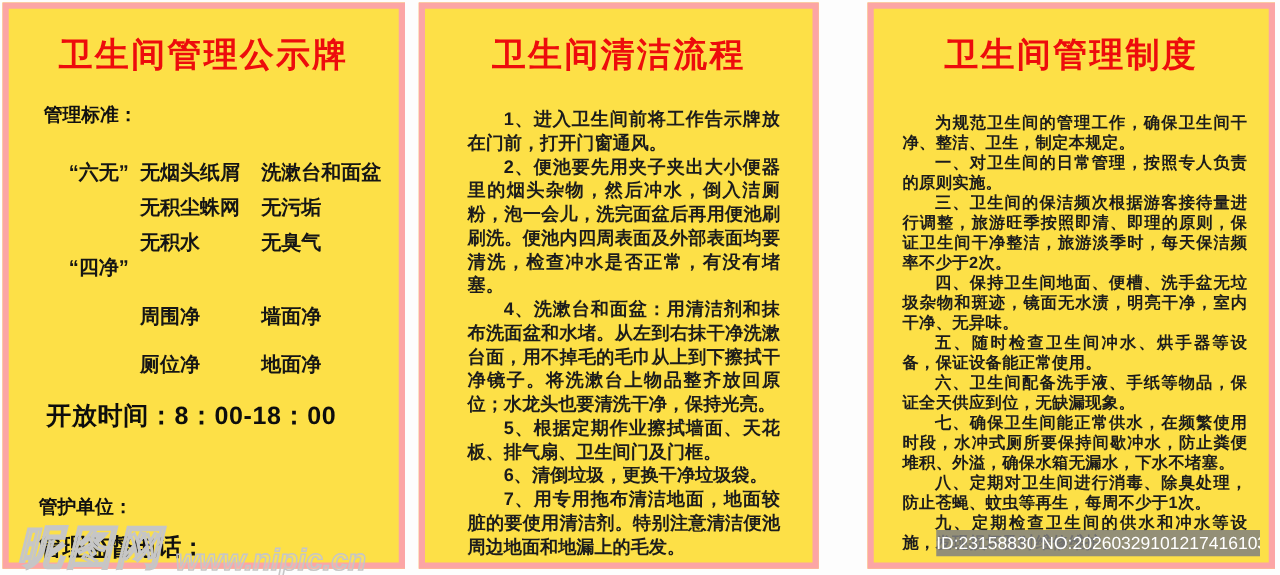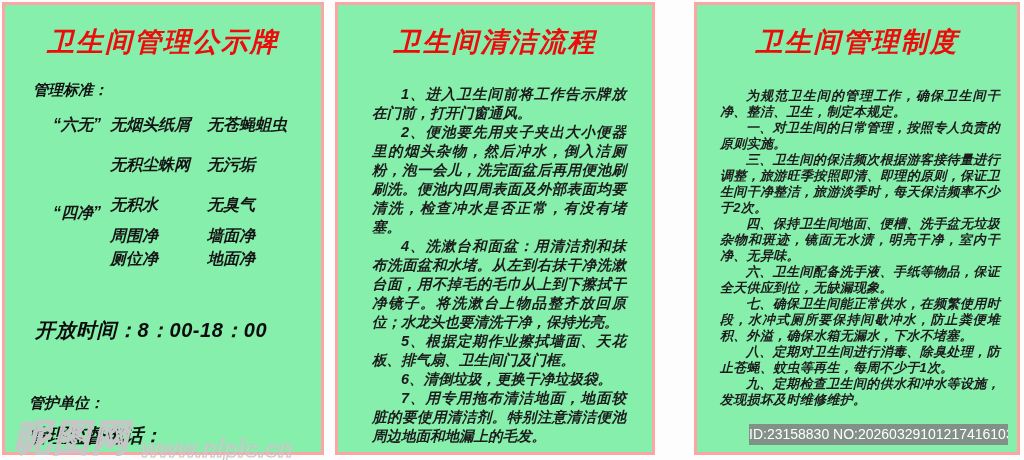--- a/index.html
+++ b/index.html
@@ -4,21 +4,21 @@
 <style>
   * { box-sizing: border-box; }
   html, body { margin: 0; padding: 0; background: #ffffff; }
   .canvas {
     position: relative; width: 1024px; height: 460px;
     background: #fdfdfd; overflow: hidden;
     font-family: "Liberation Sans", "DejaVu Sans", sans-serif;
   }
   .panel {
     position: absolute; top: 2px; height: 453px;
-    background: #86efac; border: 3px solid #fca5a5; font-style: italic;
+    background: #fde047; border: 5px solid #fca5a5;
   }
   .panel-left  { left: 2px;   width: 322px; }
   .panel-mid   { left: 335px; width: 320px; }
   .panel-right { left: 694px; width: 326px; }
 
   .title {
     position: absolute; left: 0; right: 0; top: 19px; margin: 0;
     text-align: center; color: #ed0c0c;
     font-size: 27px; font-weight: 800; letter-spacing: 2px;
     white-space: nowrap;
@@ -28,22 +28,22 @@
   .std-label {
     position: absolute; left: 28px; top: 76px;
     font-size: 15px; font-weight: 800; color: #111;
   }
   .group {
     position: absolute; left: 48px;
     display: grid; grid-template-columns: 57px 97px auto;
     font-size: 16px; font-weight: 700; color: #151515;
     line-height: 20px;
   }
-  .group1 { top: 110px; row-gap: 20px; }
-  .group2 { top: 198px; row-gap: 3px; }
+  .group1 { top: 122px; row-gap: 8px; }
+  .group2 { top: 198px; row-gap: 19px; }
   .g-label { font-weight: 800; }
   .open-hours {
     position: absolute; left: 30px; top: 312px;
     font-size: 20px; font-weight: 800; color: #0d0d0d;
     letter-spacing: 0.5px; white-space: nowrap;
   }
   .unit-label  { position: absolute; left: 24px; top: 389px; font-size: 15px; font-weight: 800; color: #111; }
   .phone-label { position: absolute; left: 24px; top: 418px; font-size: 19px; font-weight: 800; color: #111; }
 
   
@@ -76,21 +76,21 @@
 
 <div class="canvas">
 
   <section class="panel panel-left">
     <h1 class="title">卫生间管理公示牌</h1>
     <div class="std-label">管理标准：</div>
 
     <div class="group group1">
       <span class="g-label">“六无”</span>
       <span class="g-cell">无烟头纸屑</span>
-      <span class="g-cell">无苍蝇蛆虫</span>
+      <span class="g-cell">洗漱台和面盆</span>
       <span class="g-spacer"></span>
       <span class="g-cell">无积尘蛛网</span>
       <span class="g-cell">无污垢</span>
       <span class="g-spacer"></span>
       <span class="g-cell">无积水</span>
       <span class="g-cell">无臭气</span>
     </div>
 
     <div class="group group2">
       <span class="g-label">“四净”</span>
@@ -121,20 +121,21 @@
       </div>
   </section>
 
   <section class="panel panel-right">
     <h1 class="title">卫生间管理制度</h1>
     <div class="body-block right-body">
         <div class="para">为规范卫生间的管理工作，确保卫生间干净、整洁、卫生，制定本规定。</div>
         <div class="para">一、对卫生间的日常管理，按照专人负责的原则实施。</div>
         <div class="para">三、卫生间的保洁频次根据游客接待量进行调整，旅游旺季按照即清、即理的原则，保证卫生间干净整洁，旅游淡季时，每天保洁频率不少于2次。</div>
         <div class="para">四、保持卫生间地面、便槽、洗手盆无垃圾杂物和斑迹，镜面无水渍，明亮干净，室内干净、无异味。</div>
+        <div class="para">五、随时检查卫生间冲水、烘手器等设备，保证设备能正常使用。</div>
         <div class="para">六、卫生间配备洗手液、手纸等物品，保证全天供应到位，无缺漏现象。</div>
         <div class="para">七、确保卫生间能正常供水，在频繁使用时段，水冲式厕所要保持间歇冲水，防止粪便堆积、外溢，确保水箱无漏水，下水不堵塞。</div>
         <div class="para">八、定期对卫生间进行消毒、除臭处理，防止苍蝇、蚊虫等再生，每周不少于1次。</div>
         <div class="para">九、定期检查卫生间的供水和冲水等设施，发现损坏及时维修维护。</div>
       </div>
   </section>
 
   <div class="wm-nipic">
     <span class="wm-logo">昵图网</span>
     <span class="wm-url">www.nipic.cn</span>

